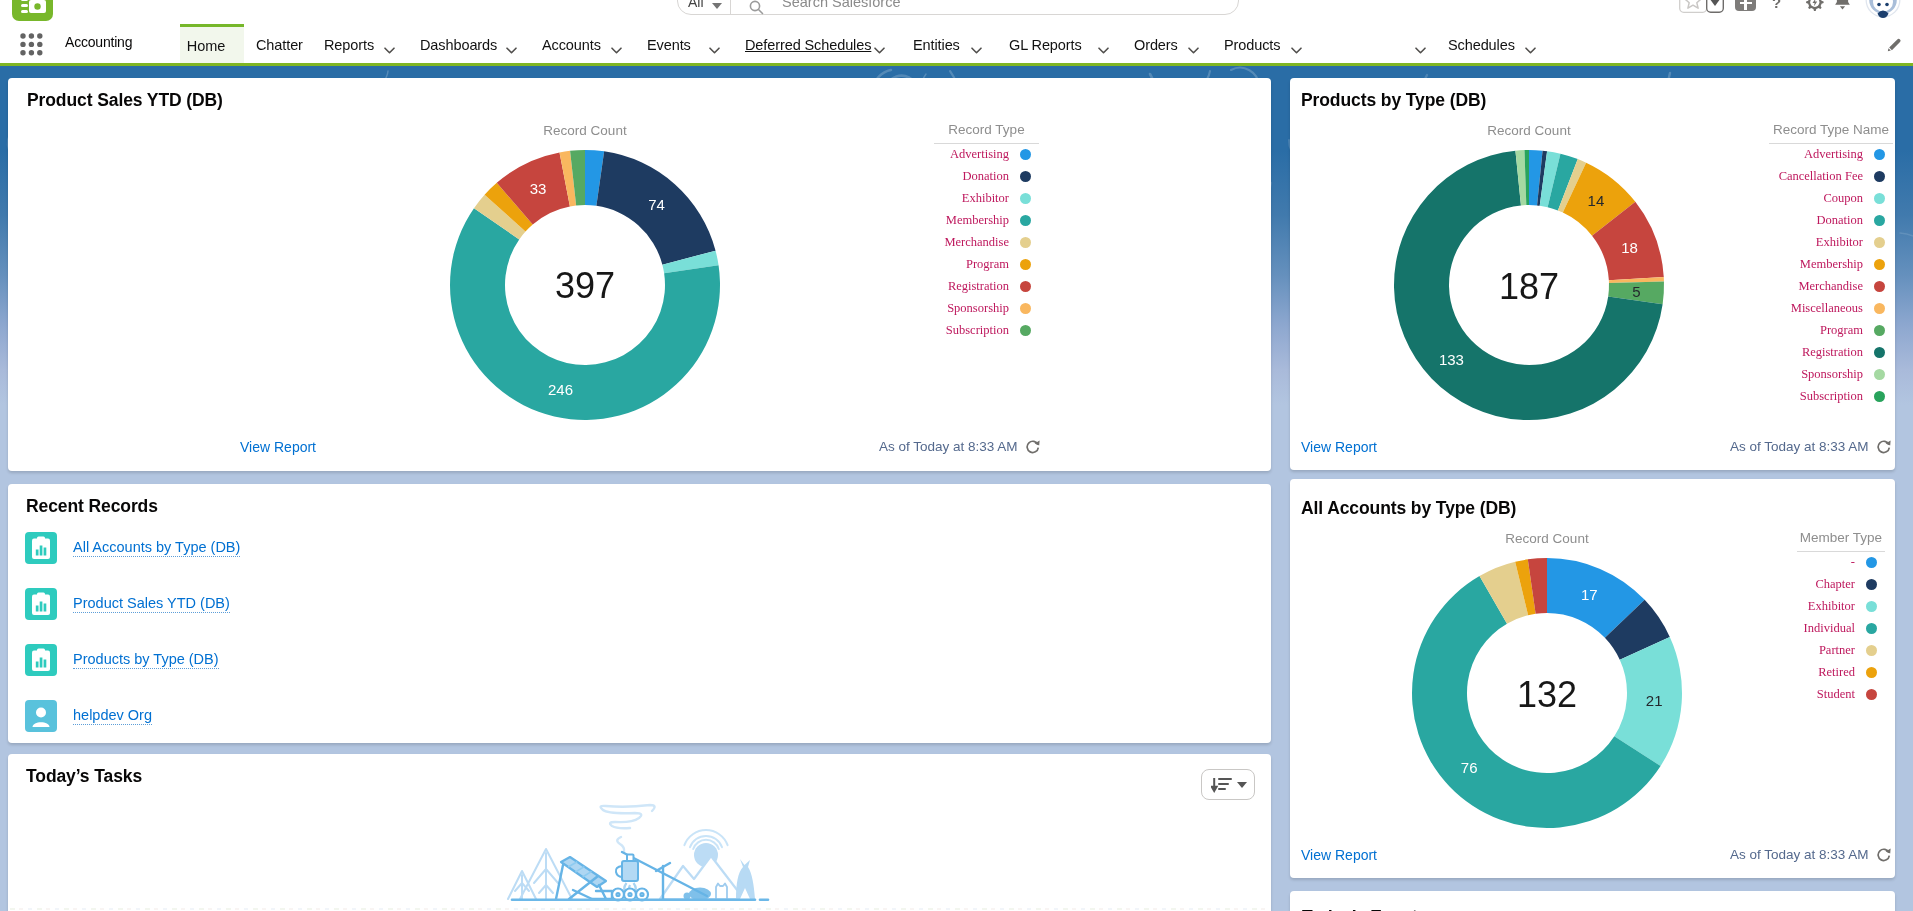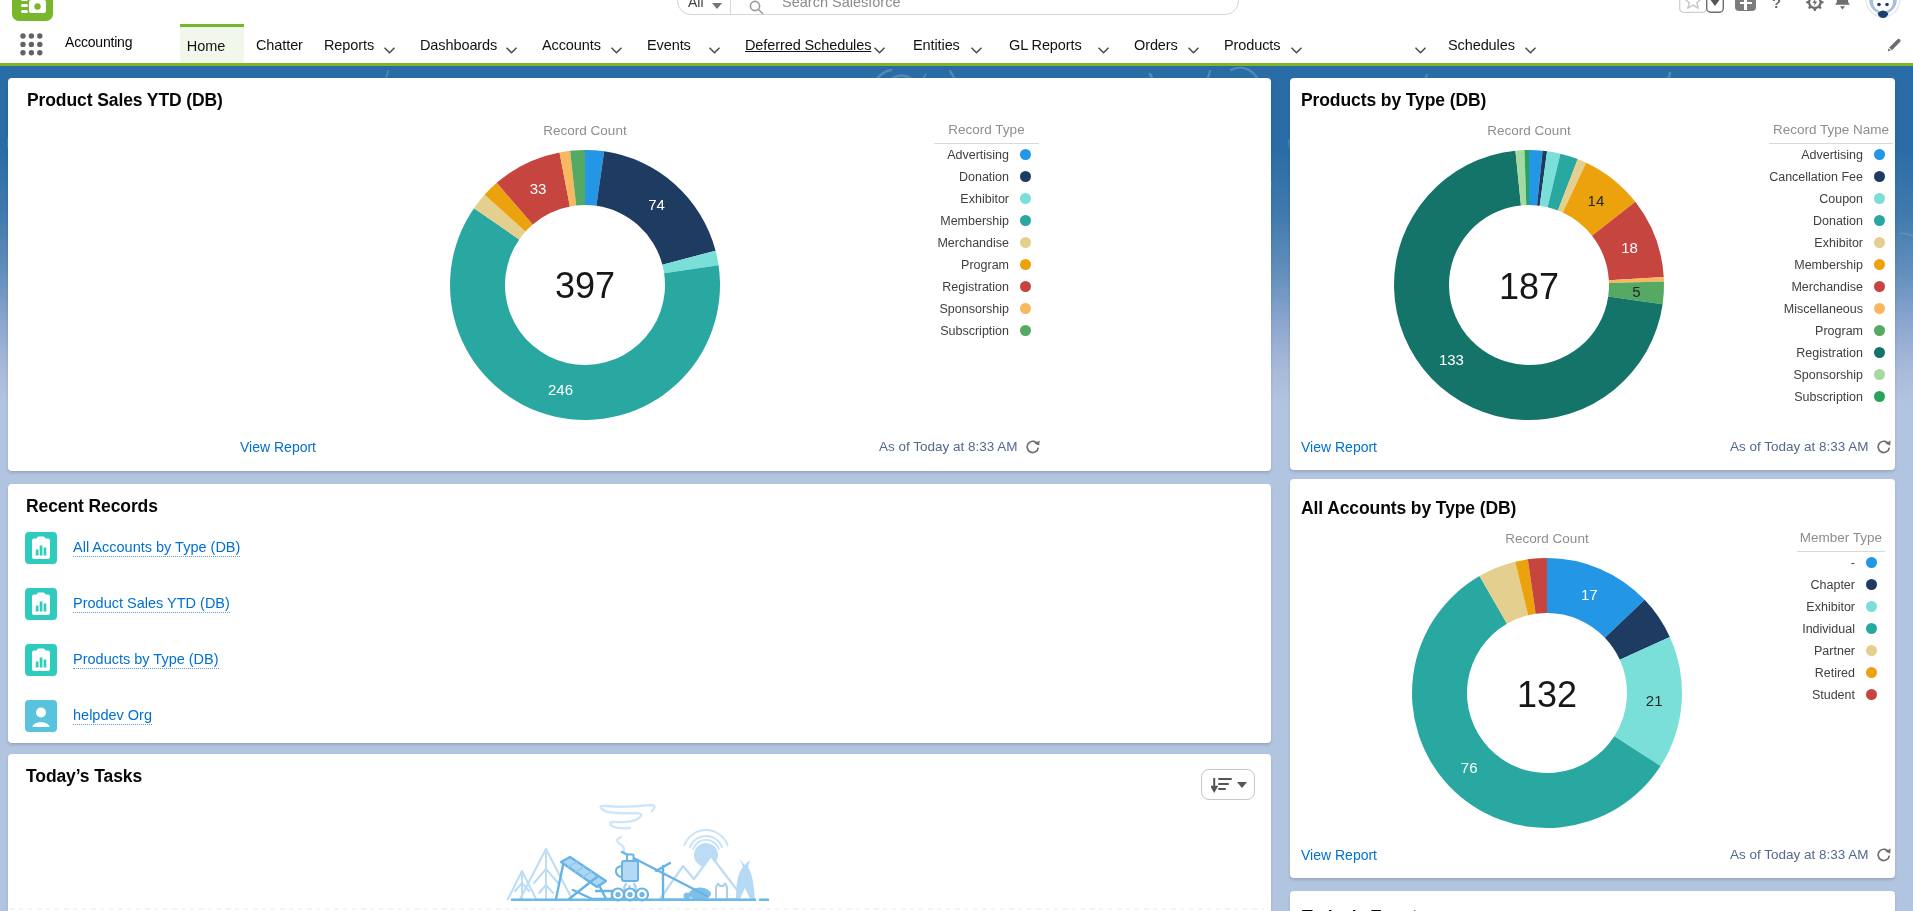--- a/index.html
+++ b/index.html
@@ -20,21 +20,21 @@
 .sdiv { position:absolute; left:730px; top:-4px; width:1px; height:18px; background:#d8d6d4; }
 .plusbtn { position:absolute; left:1735px; top:-9px; width:21px; height:19.5px; background:#7e7c7a; border-radius:4px; }
 .plusbtn:before { content:""; position:absolute; left:4.5px; top:11px; width:12px; height:2.2px; background:#fff; }
 .plusbtn:after { content:""; position:absolute; left:9.4px; top:5px; width:2.2px; height:14px; background:#fff; }
 .qmark { position:absolute; left:1772px; top:-6px; font-size:15px; font-weight:bold; color:#6e6c6a; }
 .card { position:absolute; background:#fff; border-radius:4px; box-shadow:0 2px 3px rgba(0,0,0,0.15); }
 .ctitle { position:absolute; font-size:17.5px; font-weight:bold; color:#080707; letter-spacing:-0.1px; white-space:nowrap; }
 .legend { position:absolute; }
 .legtitle { height:21.5px; text-align:center; font-size:13.5px; color:#8e8e8e; border-bottom:1px solid #d9d9d9; white-space:nowrap; }
 .legrow { display:flex; justify-content:flex-end; align-items:center; }
-.leglab { font-size:12.5px; color:#404040; white-space:nowrap; }
+.leglab { font-size:12.5px; color:#be185d; white-space:nowrap;font-family:Liberation Serif, serif; }
 .legdot { width:11px; height:11px; border-radius:50%; flex:0 0 auto; }
 .vr { position:absolute; font-size:14px; color:#0070d2; }
 .asof { position:absolute; font-size:13.5px; color:#54698d; white-space:nowrap; }
 .rlink { position:absolute; font-size:14.5px; color:#0070d2; border-bottom:1px dotted #5d9ed8; padding-bottom:1px; white-space:nowrap; }
 .ricon { position:absolute; left:25px; width:32px; height:32px; }
 .sortbtn { position:absolute; left:1201px; top:769px; width:54px; height:31px; border:1px solid #c9c7c5; border-radius:8px; background:#fff; }
 .chartsvg { position:absolute; }
 </style></head>
 <body>
 <div id="page">

